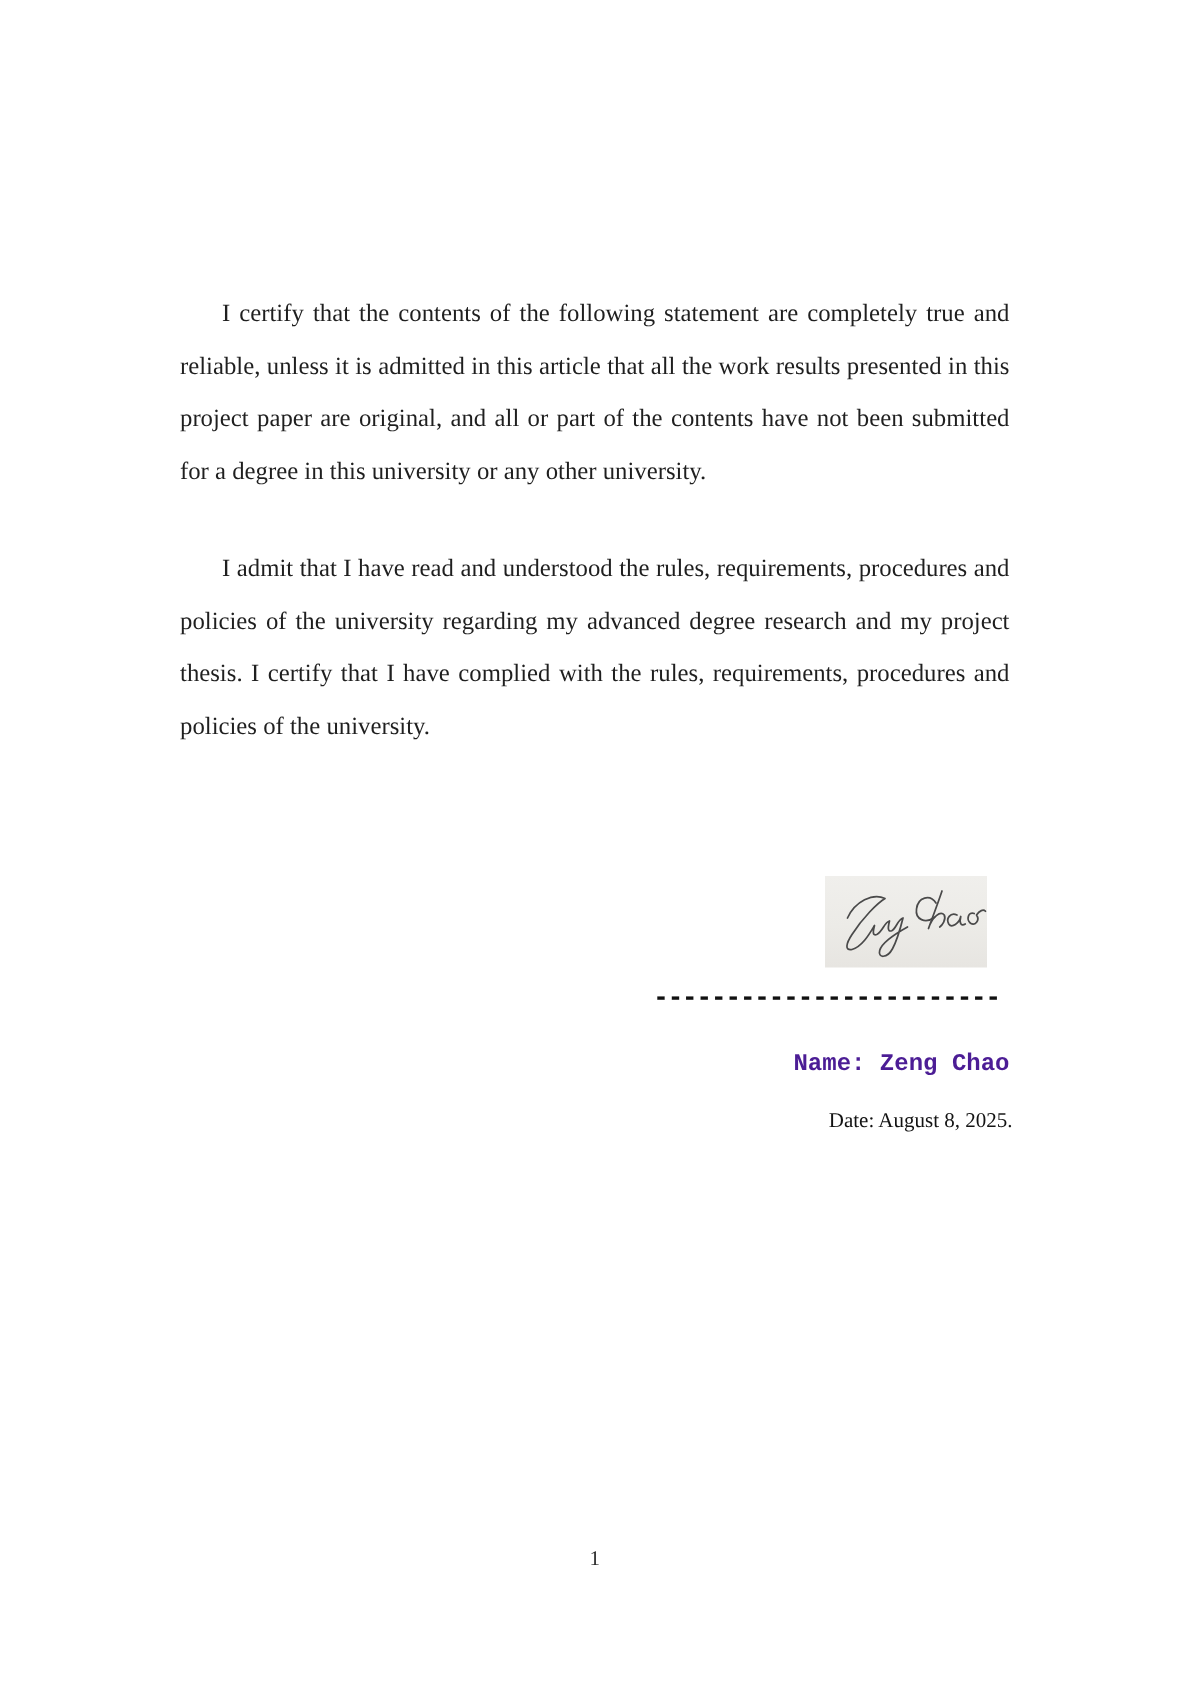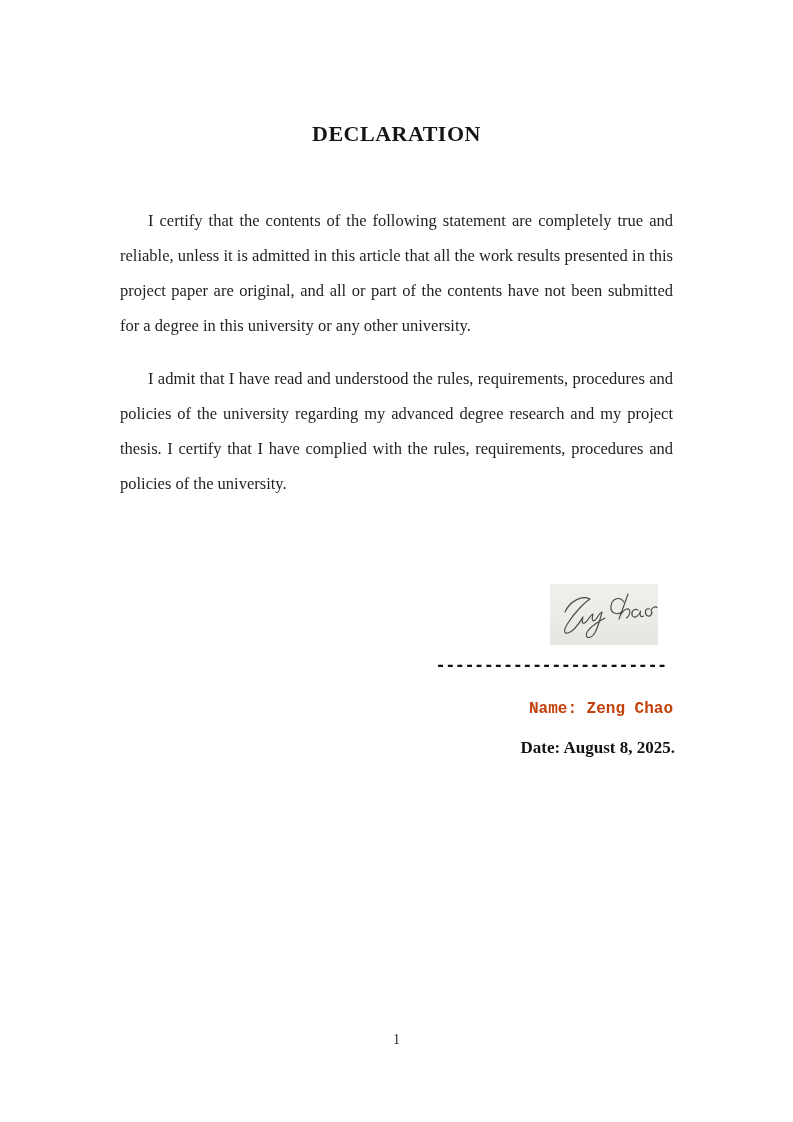--- a/index.html
+++ b/index.html
@@ -31,21 +31,21 @@
   .body-para {
     position: absolute;
     left: 120px;
     width: 553px;
     font-size: 16.5px;
     line-height: 35px;
     text-align: justify;
     text-indent: 28px;
     color: #1f1f1f;
   }
-  .para-1 { top: 186px; }
+  .para-1 { top: 174px; }
   .para-2 { top: 344px; }
   .sig-photo {
     position: absolute;
     left: 550px;
     top: 584px;
     width: 108px;
     height: 61px;
     background: linear-gradient(180deg, #f0efec 0%, #ecebe7 55%, #e7e5e1 100%);
   }
   .sig-photo svg { display: block; width: 100%; height: 100%; }
@@ -62,51 +62,50 @@
     white-space: nowrap;
   }
   .sig-name {
     position: absolute;
     top: 698px;
     right: 120px;
     font-family: "Liberation Mono", "DejaVu Sans Mono", monospace;
     font-weight: 700;
     font-size: 16px;
     line-height: 22px;
-    color: #c2410c;
+    color: #4c1d95;
     white-space: nowrap;
   }
   .sig-date {
     position: absolute;
     top: 737px;
     right: 118px;
     font-family: "Liberation Serif", serif;
-    font-weight: bold;
-    font-size: 17px;
+    font-weight: normal;
+    font-size: 14px;
     line-height: 22px;
     color: #131313;
     white-space: nowrap;
   }
   .page-number {
     position: absolute;
     top: 1031px;
     left: 0;
     width: 100%;
     text-align: center;
     font-size: 14px;
     line-height: 18px;
     color: #2b2b2b;
   }
 </style>
 </head>
 <body>
 
 <div class="page">
 
-  <div class="doc-title">DECLARATION</div>
 
   <p class="body-para para-1">I certify that the contents of the following statement are completely true and reliable, unless it is admitted in this article that all the work results presented in this project paper are original, and all or part of the contents have not been submitted for a degree in this university or any other university.</p>
 
   <p class="body-para para-2">I admit that I have read and understood the rules, requirements, procedures and policies of the university regarding my advanced degree research and my project thesis. I certify that I have complied with the rules, requirements, procedures and policies of the university.</p>
 
   <div class="sig-photo">
     <svg viewBox="0 0 216 122" xmlns="http://www.w3.org/2000/svg">
       <g fill="none" stroke="#4a4a4a" stroke-width="2.3" stroke-linecap="round" stroke-linejoin="round">
 
         <path d="M 30 56

